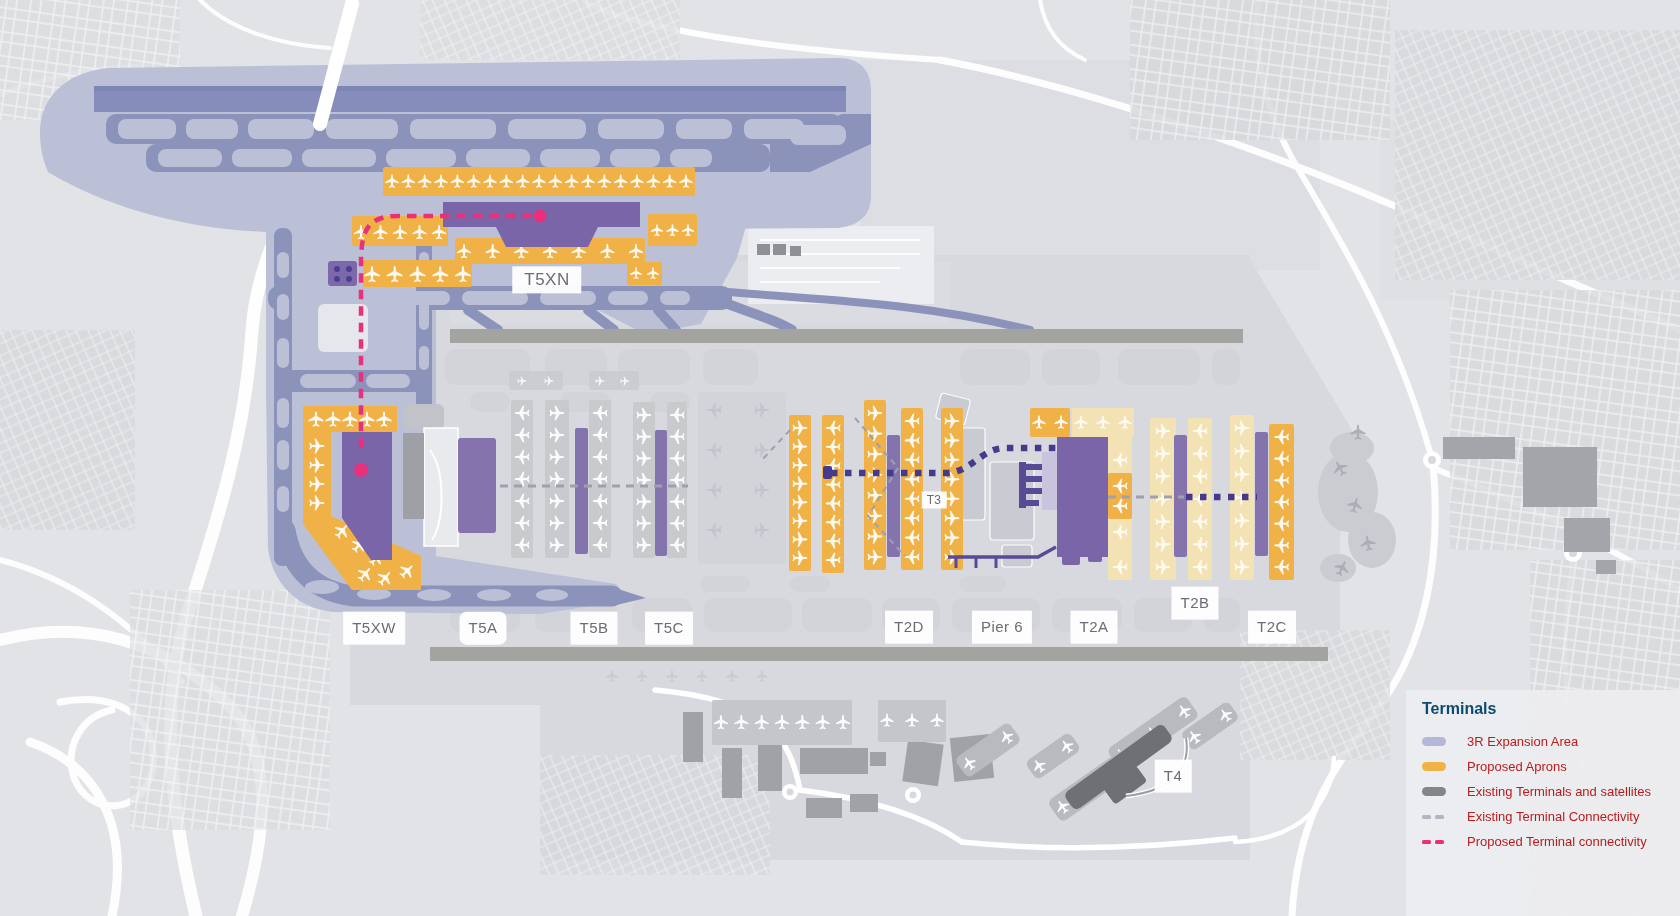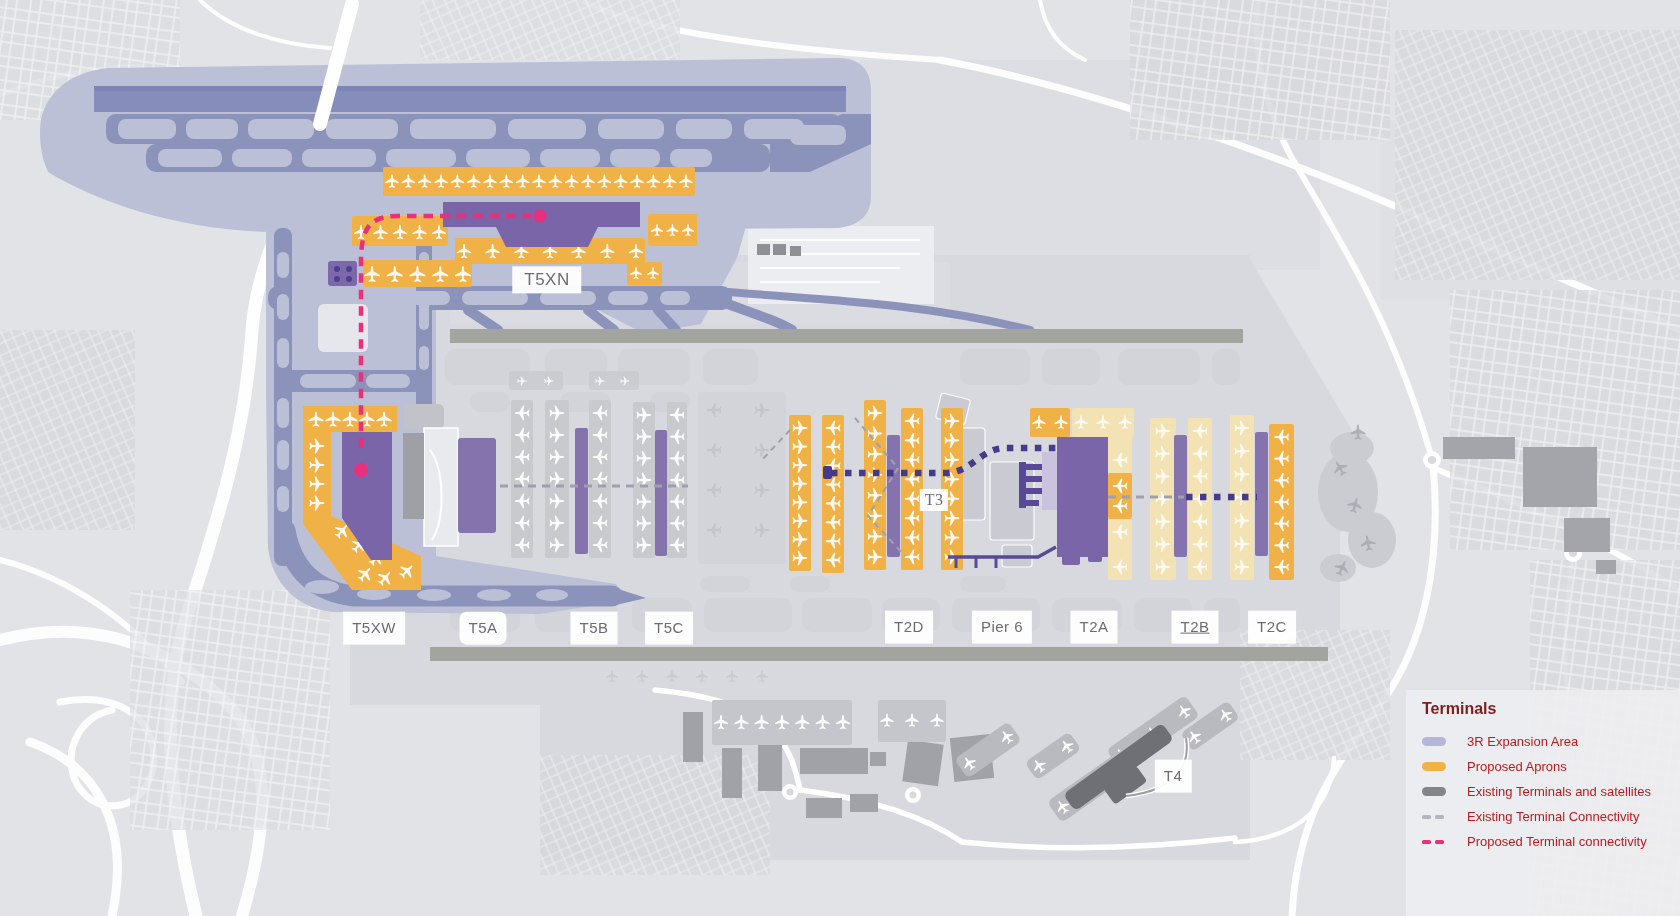--- a/index.html
+++ b/index.html
@@ -8,21 +8,21 @@
     background:#e2e3e7;font-family:"Liberation Sans",sans-serif;
   }
   .stage svg{position:absolute;left:0;top:0;}
   .map-label{
     position:absolute;transform:translate(-50%,-50%);
     background:rgba(255,255,255,.95);color:#6b6c74;
     font-size:15px;line-height:1.25;padding:7px 9px;letter-spacing:.5px;
     white-space:nowrap;
   }
   .map-label.big{font-size:17px;padding:3px 12px;}
-  .map-label.small{font-size:16px;padding:1px 5px;letter-spacing:.3px;font-family:Liberation Serif, serif;}
+  .map-label.small{font-size:12px;padding:1px 5px;letter-spacing:.3px;}
   .legend{
     position:absolute;left:1406px;top:690px;width:274px;height:226px;
     background:rgba(237,237,241,.9);box-sizing:border-box;
     padding:10px 10px 0 16px;
   }
   .legend-title{font-size:16px;font-weight:bold;margin-bottom:11px;}
   .legend-row{display:flex;align-items:center;height:25px;}
   .swatch{width:24px;height:9px;border-radius:5px;flex:0 0 auto;margin-right:21px;
           display:flex;align-items:center;gap:4px;}
   .swatch .dashlet{display:inline-block;width:9px;height:4px;border-radius:1.5px;}
@@ -622,27 +622,27 @@
 </svg>
 
 <div class="map-label big" style="left:547px;top:280px;">T5XN</div>
 <div class="map-label" style="left:374px;top:628px;">T5XW</div>
 <div class="map-label" style="left:483px;top:628px;border-radius:7px;">T5A</div>
 <div class="map-label" style="left:594px;top:628px;">T5B</div>
 <div class="map-label" style="left:669px;top:628px;">T5C</div>
 <div class="map-label" style="left:909px;top:627px;">T2D</div>
 <div class="map-label" style="left:1002px;top:627px;">Pier 6</div>
 <div class="map-label" style="left:1094px;top:627px;">T2A</div>
-<div class="map-label" style="left:1195px;top:627px;text-decoration:underline;">T2B</div>
+<div class="map-label" style="left:1195px;top:603px;">T2B</div>
 <div class="map-label" style="left:1272px;top:627px;">T2C</div>
 <div class="map-label small" style="left:934px;top:500px;">T3</div>
 <div class="map-label" style="left:1173px;top:776px;">T4</div>
 
 <div class="legend">
-  <div class="legend-title" style="color: #7f1d1d;">Terminals</div>
+  <div class="legend-title" style="color: #0c4a6e;">Terminals</div>
   <div class="legend-row">
     <span class="swatch" style="background: rgb(181, 183, 216);"></span>
     <span class="legend-text">3R Expansion Area</span>
   </div>
   <div class="legend-row">
     <span class="swatch" style="background: rgb(240, 178, 70);"></span>
     <span class="legend-text">Proposed Aprons</span>
   </div>
   <div class="legend-row">
     <span class="swatch" style="background: rgb(132, 133, 139);"></span>

